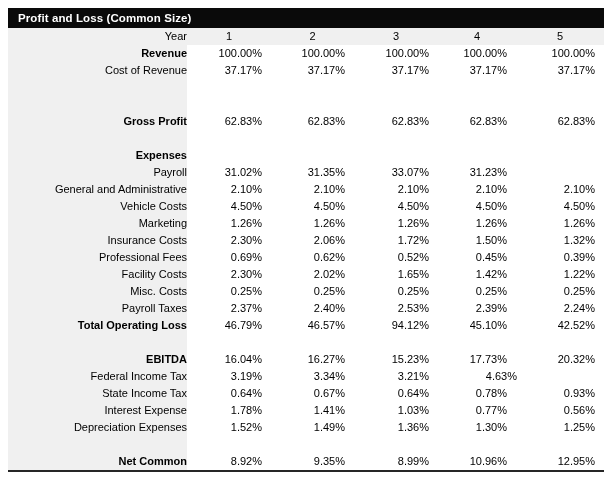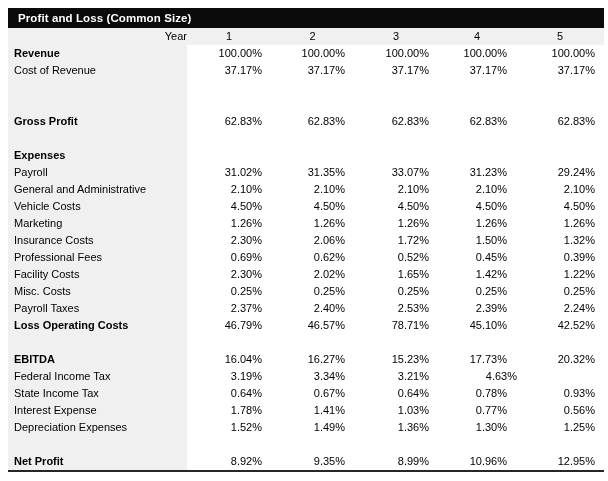--- a/index.html
+++ b/index.html
@@ -13,21 +13,21 @@
     border-bottom:2px solid #262626;
   }
   .titlebar{
     height:20px;background:#0a0a0a;color:#ffffff;font-weight:bold;
     line-height:20px;padding-left:10px;box-sizing:border-box;font-size:11.5px;
     letter-spacing:0.1px;
   }
   .row{display:flex;height:17px;line-height:17px;}
   .label-cell{
     width:179px;box-sizing:border-box;padding-left:6px;
-    background:#f0f0f0;white-space:nowrap;overflow:hidden;
+    background:#f0f0f0;white-space:nowrap;overflow:hidden;text-align:right;
   }
   .val-cell{
     box-sizing:border-box;text-align:right;padding-right:9px;
     background:#ffffff;white-space:nowrap;
   }
   .c1{width:84px}.c2{width:83px}.c3{width:84px}.c4{width:78px}.c5{width:88px}
   .bold{font-weight:bold;}
   .year-row{background:#f0f0f0;}
   .year-row .label-cell{text-align:right;padding-left:0;background:#f0f0f0;}
   .year-row .val-cell{text-align:center;padding-right:0;background:transparent;}
@@ -107,21 +107,20 @@
           <div class="val-cell c3"></div>
           <div class="val-cell c4"></div>
           <div class="val-cell c5"></div>
         </div>
         <div class="row">
           <div class="label-cell">Payroll</div>
           <div class="val-cell c1">31.02%</div>
           <div class="val-cell c2">31.35%</div>
           <div class="val-cell c3">33.07%</div>
           <div class="val-cell c4">31.23%</div>
-          <div class="val-cell c5">29.24%</div>
         </div>
         <div class="row">
           <div class="label-cell">General and Administrative</div>
           <div class="val-cell c1">2.10%</div>
           <div class="val-cell c2">2.10%</div>
           <div class="val-cell c3">2.10%</div>
           <div class="val-cell c4">2.10%</div>
           <div class="val-cell c5">2.10%</div>
         </div>
         <div class="row">
@@ -174,24 +173,24 @@
         </div>
         <div class="row">
           <div class="label-cell">Payroll Taxes</div>
           <div class="val-cell c1">2.37%</div>
           <div class="val-cell c2">2.40%</div>
           <div class="val-cell c3">2.53%</div>
           <div class="val-cell c4">2.39%</div>
           <div class="val-cell c5">2.24%</div>
         </div>
         <div class="row">
-          <div class="label-cell bold">Loss Operating Costs</div>
+          <div class="label-cell bold">Total Operating Loss</div>
           <div class="val-cell c1">46.79%</div>
           <div class="val-cell c2">46.57%</div>
-          <div class="val-cell c3">78.71%</div>
+          <div class="val-cell c3">94.12%</div>
           <div class="val-cell c4">45.10%</div>
           <div class="val-cell c5">42.52%</div>
         </div>
         <div class="row">
           <div class="label-cell"></div>
           <div class="val-cell c1"></div>
           <div class="val-cell c2"></div>
           <div class="val-cell c3"></div>
           <div class="val-cell c4"></div>
           <div class="val-cell c5"></div>
@@ -237,21 +236,21 @@
         </div>
         <div class="row">
           <div class="label-cell"></div>
           <div class="val-cell c1"></div>
           <div class="val-cell c2"></div>
           <div class="val-cell c3"></div>
           <div class="val-cell c4"></div>
           <div class="val-cell c5"></div>
         </div>
         <div class="row">
-          <div class="label-cell bold">Net Profit</div>
+          <div class="label-cell bold">Net Common</div>
           <div class="val-cell c1">8.92%</div>
           <div class="val-cell c2">9.35%</div>
           <div class="val-cell c3">8.99%</div>
           <div class="val-cell c4">10.96%</div>
           <div class="val-cell c5">12.95%</div>
         </div>
       </div>
 
   </div>
 </div>

